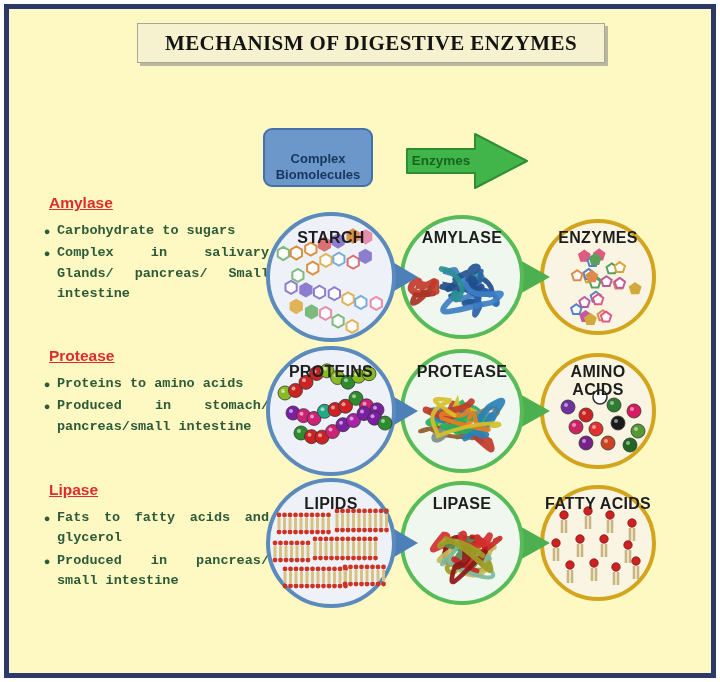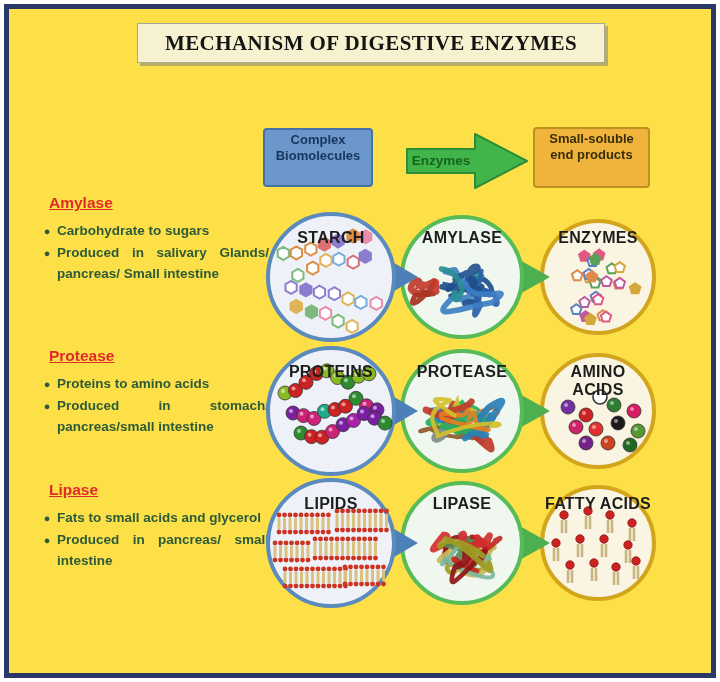--- a/index.html
+++ b/index.html
@@ -2,32 +2,32 @@
 <html style="--frame-border: #2c3968; --title-bg: #f6f2d0; --title-border: #a8a896; --blue-box-bg: #6b97ca; --blue-box-border: #4571a8; --blue-box-text: #17365d; --arrow-green: #41b549; --arrow-border: #2f8d35; --arrow-text: #17641d; --gold-box-bg: #f0b43c; --gold-box-border: #bf8f1f; --gold-box-text: #3a2c08; --heading-red: #e02b2b; --bullet-green: #2d5a38; --circle-blue: #5b8abd; --circle-green: #57bb57; --circle-gold: #d2a51d; --circle-blue-fill: #eef2f8; --circle-green-fill: #eff7ee; --circle-gold-fill: #faf5e2; --pointer-blue: #4d80b8; --pointer-green: #4caf50; --label-text: #1d1d1d;"><head>
 <meta charset="utf-8">
 <style>
   html,body{margin:0;padding:0;}
   body{
     width:720px;height:682px;position:relative;background:#ffffff;
     font-family:"Liberation Sans",sans-serif;overflow:hidden;
   }
   .frame{
     position:absolute;inset:4px;border:5px solid var(--frame-border,#2c3968);
-    background:#fde047;
+    background:#fef9c3;
   }
   .title{
     position:absolute;left:128px;top:14px;width:466px;height:38px;
     background:var(--title-bg,#f6f2d0);border:1px solid var(--title-border,#a8a896);
     box-shadow:3px 3px 0 rgba(130,130,130,.55);
     font-family:"Liberation Serif",serif;font-weight:bold;font-size:21px;
     line-height:38px;text-align:center;letter-spacing:.4px;color:#141414;
   }
   .fbox{
-    position:absolute;border-radius:4px;font-weight:bold;font-size:13px;
-    text-align:center;display:flex;align-items:flex-start;justify-content:center;
+    position:absolute;border-radius:9px;font-weight:bold;font-size:13px;
+    text-align:center;display:flex;align-items:flex-end;justify-content:center;
     line-height:1.25;padding:2px 4px;box-sizing:border-box;
   }
   .blue-box{
     left:254px;top:119px;width:110px;height:59px;
     background:var(--blue-box-bg,#6b97ca);
     border:2px solid var(--blue-box-border,#4571a8);
     color:var(--blue-box-text,#17365d);
   }
   .gold-box{
     left:524px;top:118px;width:117px;height:61px;
@@ -43,21 +43,21 @@
   .section{position:absolute;left:28px;width:232px;}
   .sec-heading{
     font-weight:bold;font-size:15.5px;color:var(--heading-red,#e02b2b);
     text-decoration:underline;margin:0 0 9px 12px;
   }
   .bullet{
     display:flex;font-weight:bold;font-size:13.5px;
     color:var(--bullet-green,#2d5a38);line-height:1.5;margin-bottom:2px;
   }
   .dot{width:20px;flex:none;text-align:center;font-size:11px;padding-top:2px;}
-  .btext{flex:1;text-align:justify;}
+  .btext{flex:1;text-align:justify;font-family:Liberation Mono, monospace;}
   .row{position:absolute;left:249px;width:420px;height:140px;}
   .row svg{display:block;}
   .clabel{
     position:absolute;top:22px;width:110px;text-align:center;font-weight:bold;
     font-size:16px;letter-spacing:.3px;color:var(--label-text,#1d1d1d);
   }
 </style>
 </head>
 <body>
 
@@ -65,53 +65,50 @@
 
   <div class="title">MECHANISM OF DIGESTIVE ENZYMES</div>
 
   <div class="fbox blue-box">
     <span>Complex Biomolecules</span>
   </div>
   <svg class="arrow-svg" width="124" height="62" viewBox="0 0 124 62">
     <polygon points="2,19 70,19 70,4 122,31 70,58 70,43 2,43" style="fill:var(--arrow-green,#41b549);stroke:var(--arrow-border,#2f8d35);stroke-width:2;stroke-linejoin:round"></polygon>
   </svg>
   <div class="arrow-label">Enzymes</div>
-  <div class="fbox gold-box">
-    <span>Small-soluble end products</span>
-  </div>
 
   <div class="section" style="top:185px">
     <div class="sec-heading">Amylase</div>
     <div class="bullet">
       <span class="dot">●</span>
       <span class="btext">Carbohydrate to sugars</span>
     </div>
     <div class="bullet">
       <span class="dot">●</span>
-      <span class="btext">Produced in salivary Glands/ pancreas/ Small intestine</span>
+      <span class="btext">Complex in salivary Glands/ pancreas/ Small intestine</span>
     </div>
   </div>
 
   <div class="section" style="top:338px">
     <div class="sec-heading">Protease</div>
     <div class="bullet">
       <span class="dot">●</span>
       <span class="btext">Proteins to amino acids</span>
     </div>
     <div class="bullet">
       <span class="dot">●</span>
       <span class="btext">Produced in stomach/ pancreas/small intestine</span>
     </div>
   </div>
 
   <div class="section" style="top:472px">
     <div class="sec-heading">Lipase</div>
     <div class="bullet">
       <span class="dot">●</span>
-      <span class="btext">Fats to small acids and glycerol</span>
+      <span class="btext">Fats to fatty acids and glycerol</span>
     </div>
     <div class="bullet">
       <span class="dot">●</span>
       <span class="btext">Produced in pancreas/ small intestine</span>
     </div>
   </div>
 
   <div class="row" style="top:198px">
     <svg class="row-svg" width="420" height="140" viewBox="0 0 420 140">
         <circle cx="340" cy="70" r="56" fill="#faf5e2" stroke="#d2a51d" stroke-width="4"></circle>

